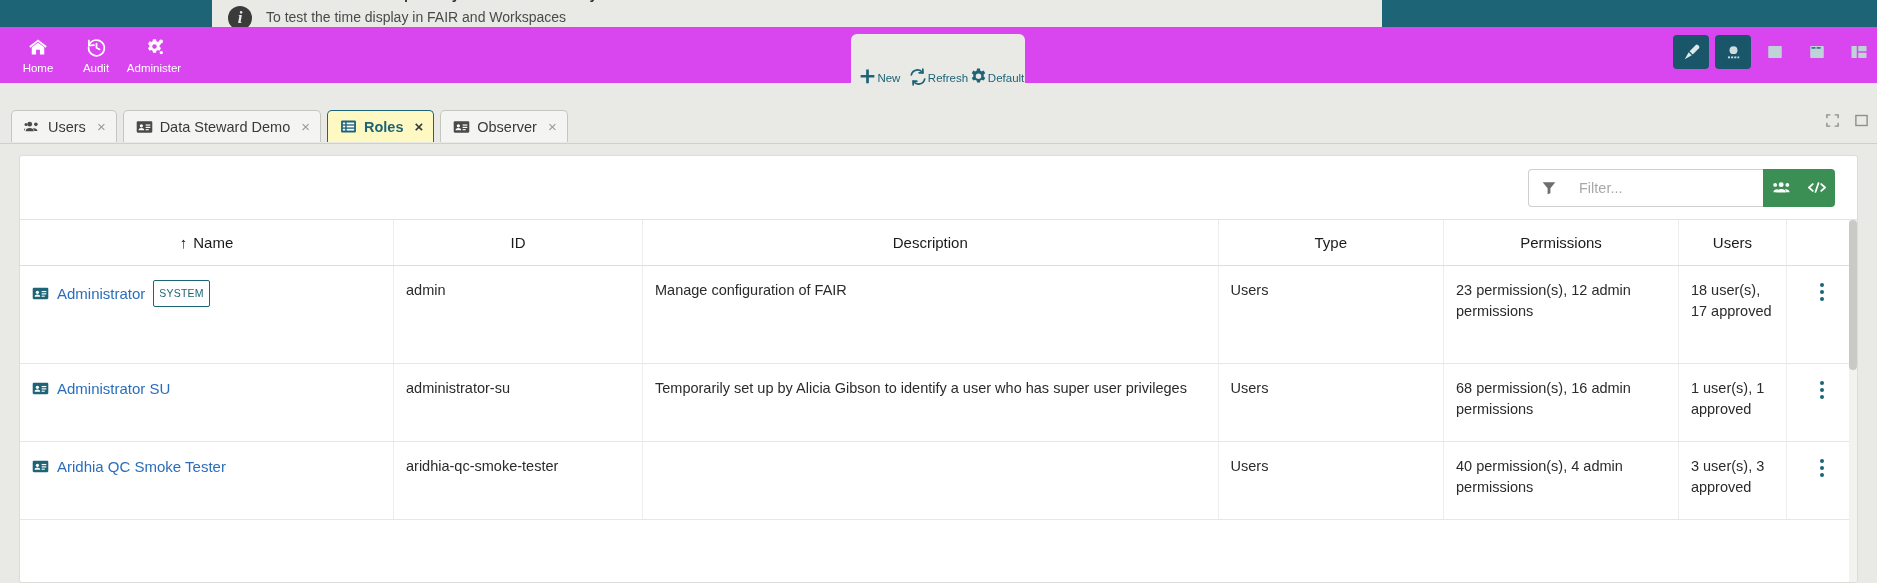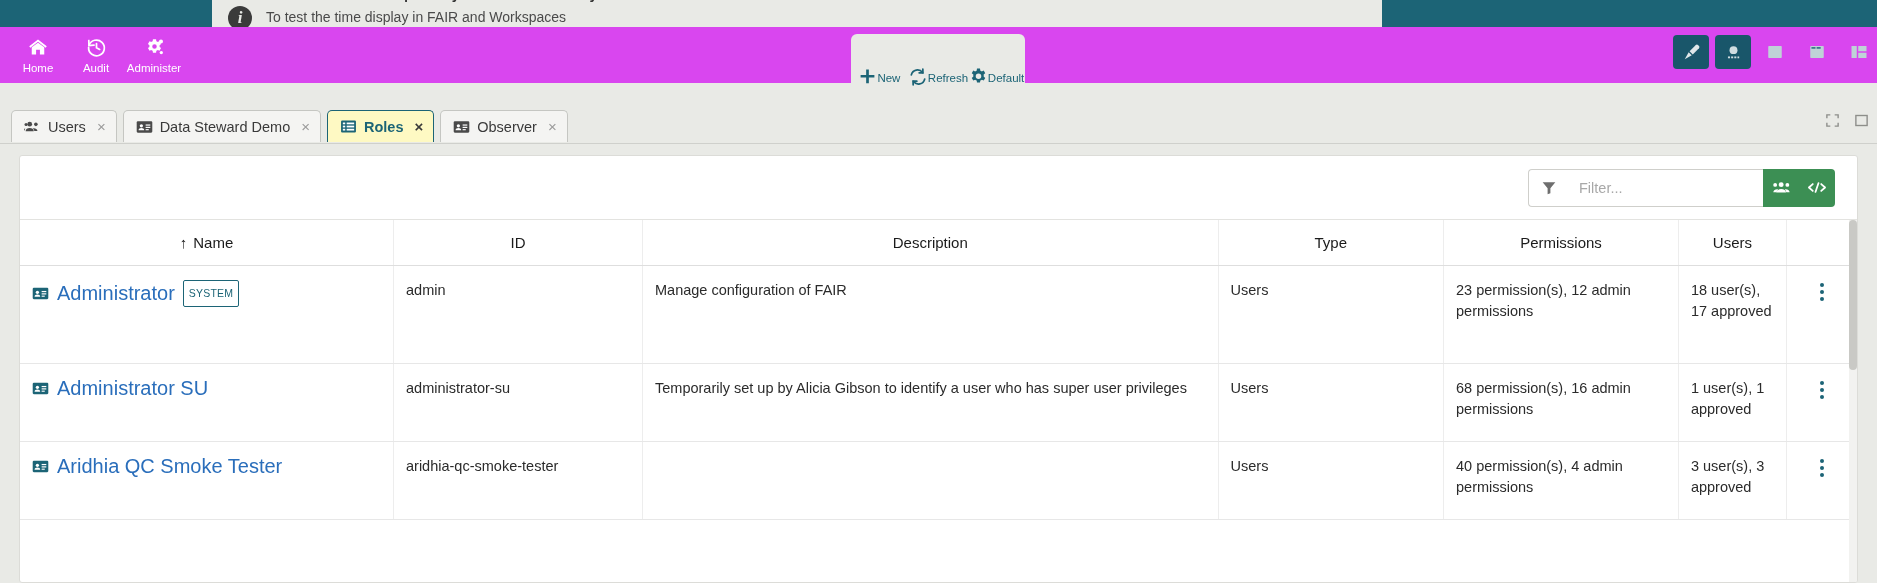--- a/index.html
+++ b/index.html
@@ -151,21 +151,21 @@
     font-size: 14.5px; color: #2b2b2b;
     padding: 14px 12px;
     border-bottom: 1px solid #e7e7e7;
     border-right: 1px solid #ededed;
     vertical-align: top;
     line-height: 21px;
   }
   table.grid td:last-child { border-right: none; }
   .sort-arrow { display: inline-block; margin-right: 6px; color: #222; font-size: 15px; }
   .name-cell { display: flex; align-items: center; gap: 8px; flex-wrap: wrap; }
-  .name-link { color: #2a6ebb; cursor: pointer; font-size: 20px; text-align: center; }
+  .name-link { color: #2a6ebb; cursor: pointer; font-size: 15px; text-align: center; }
   .sys-badge {
     border: 1px solid #1c6476; color: #1c6476;
     font-size: 10.5px; padding: 2px 5px; border-radius: 2px;
     letter-spacing: .2px;
   }
   .kebab {
     color: #1c6476; font-size: 17px; line-height: 14px; text-align: center;
     cursor: pointer; letter-spacing: 0; width: 100%;
   }
   .kebab span { display: block; width: 4px; height: 4px; border-radius: 50%;

